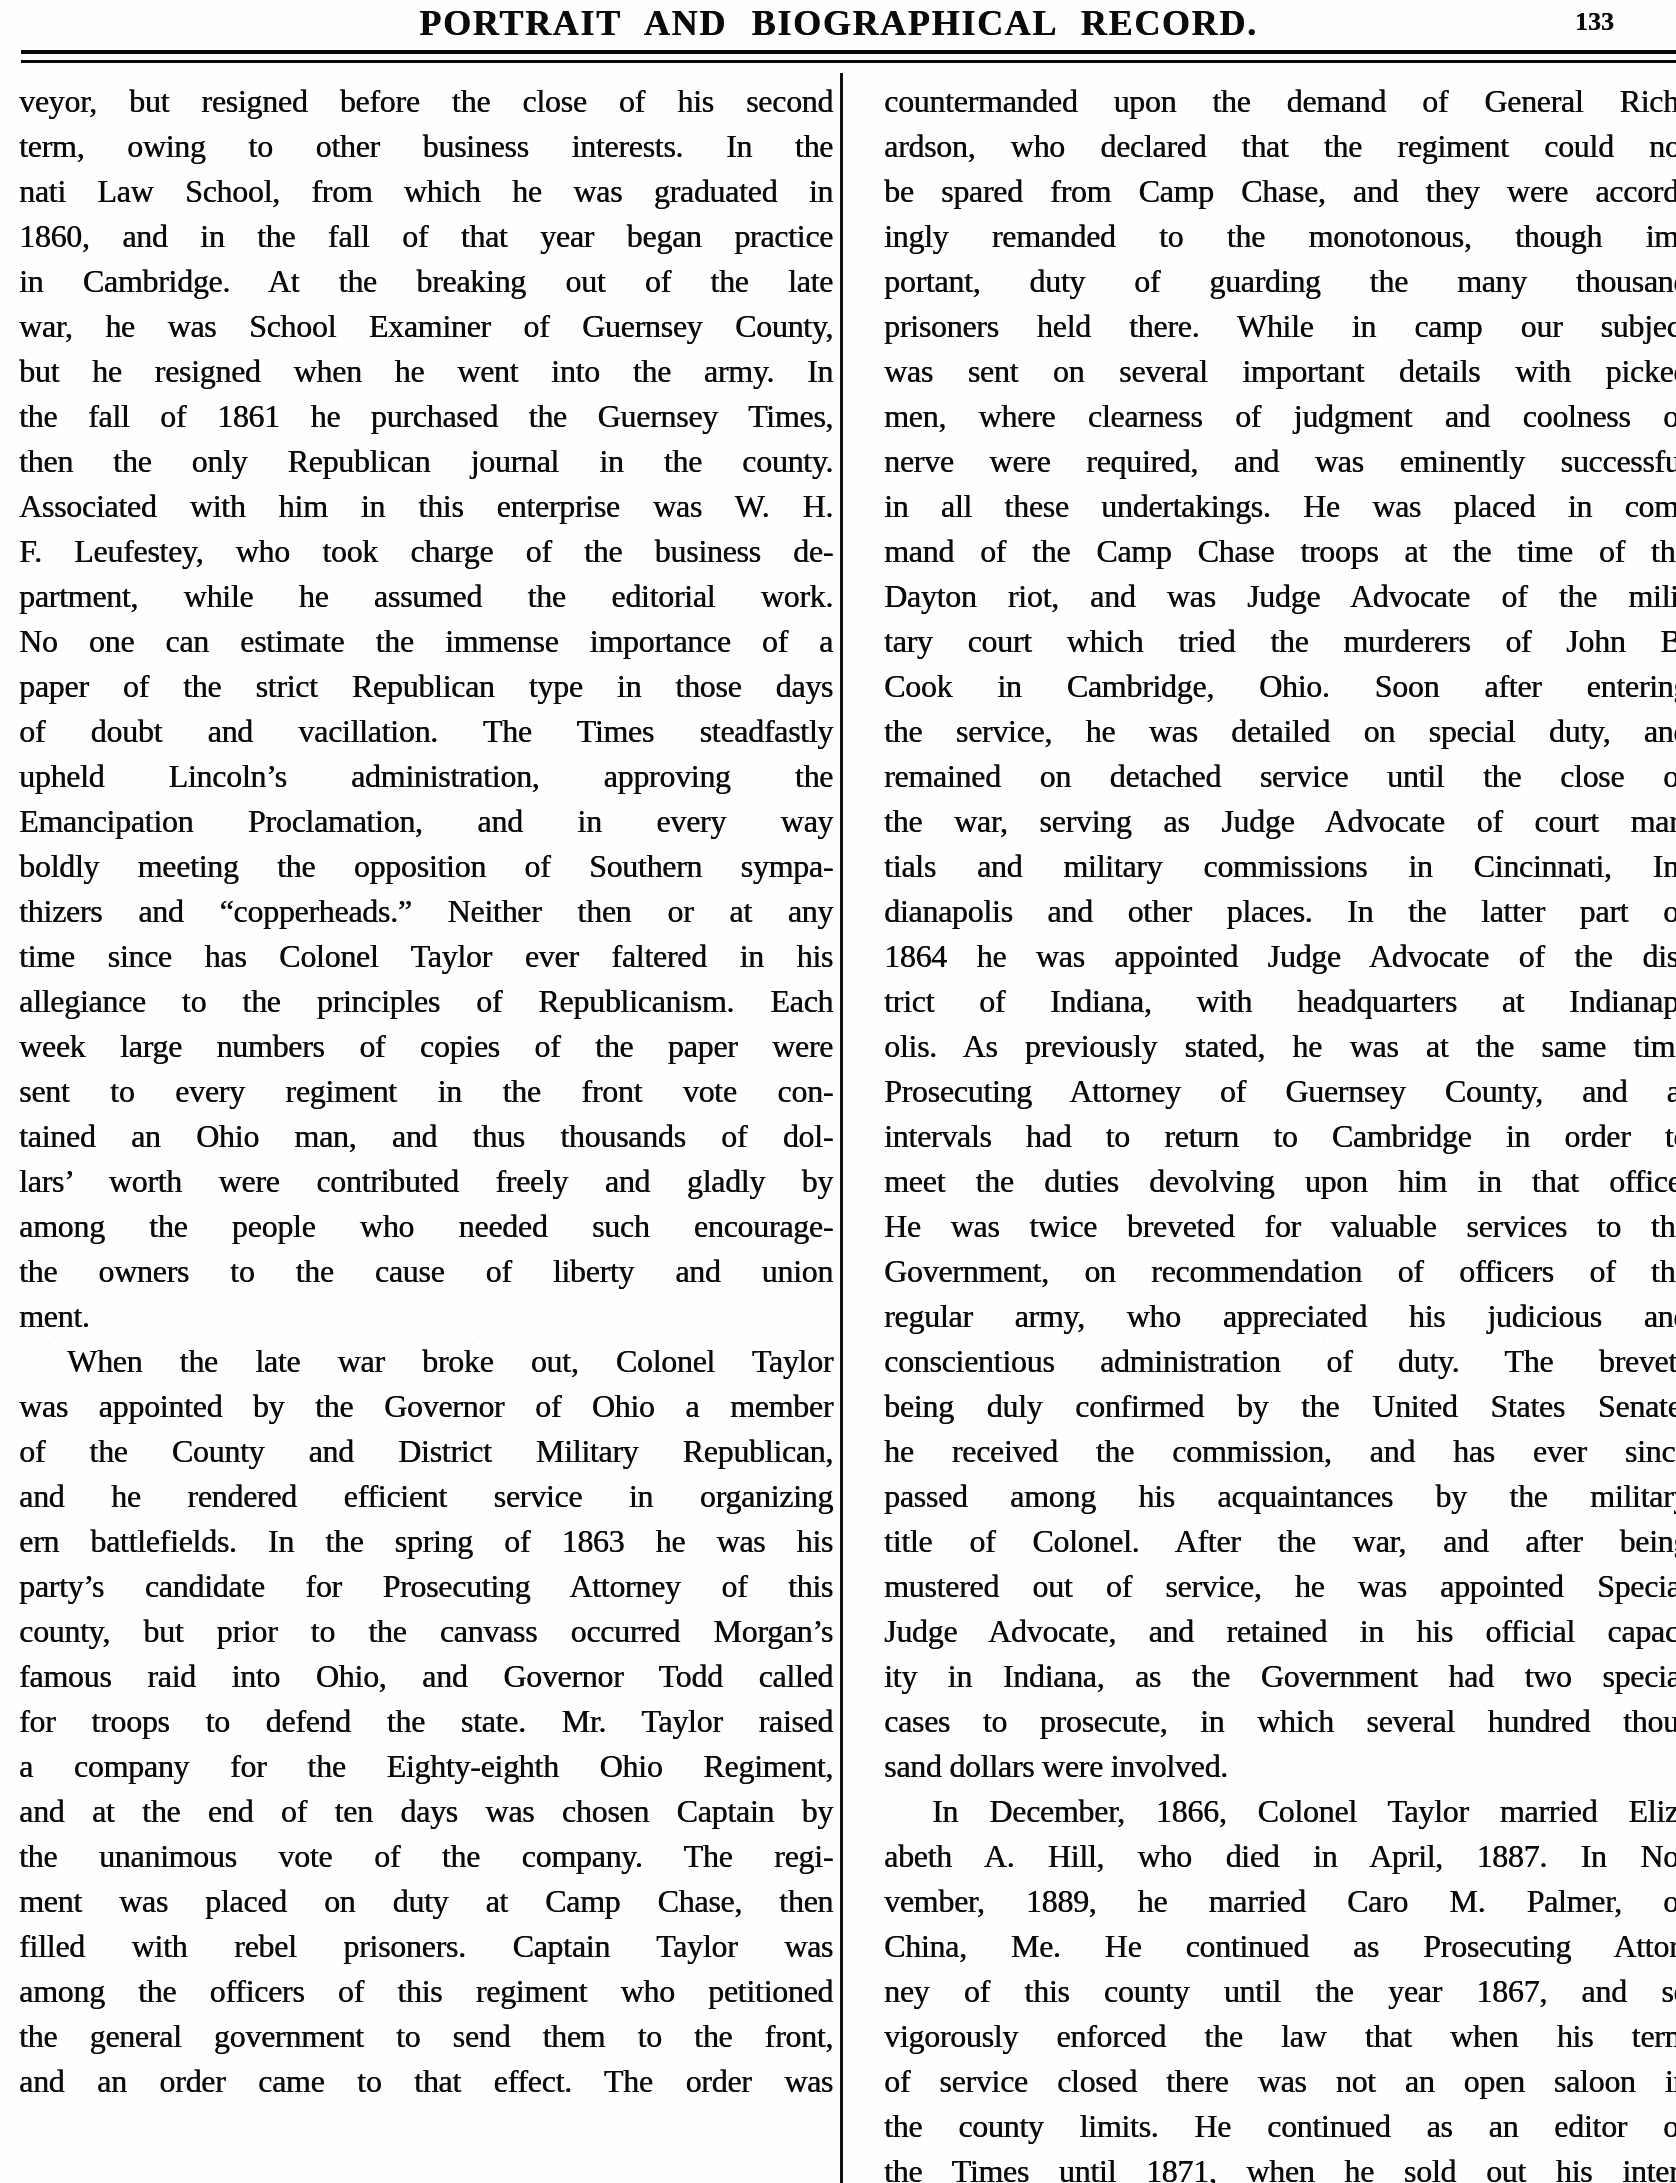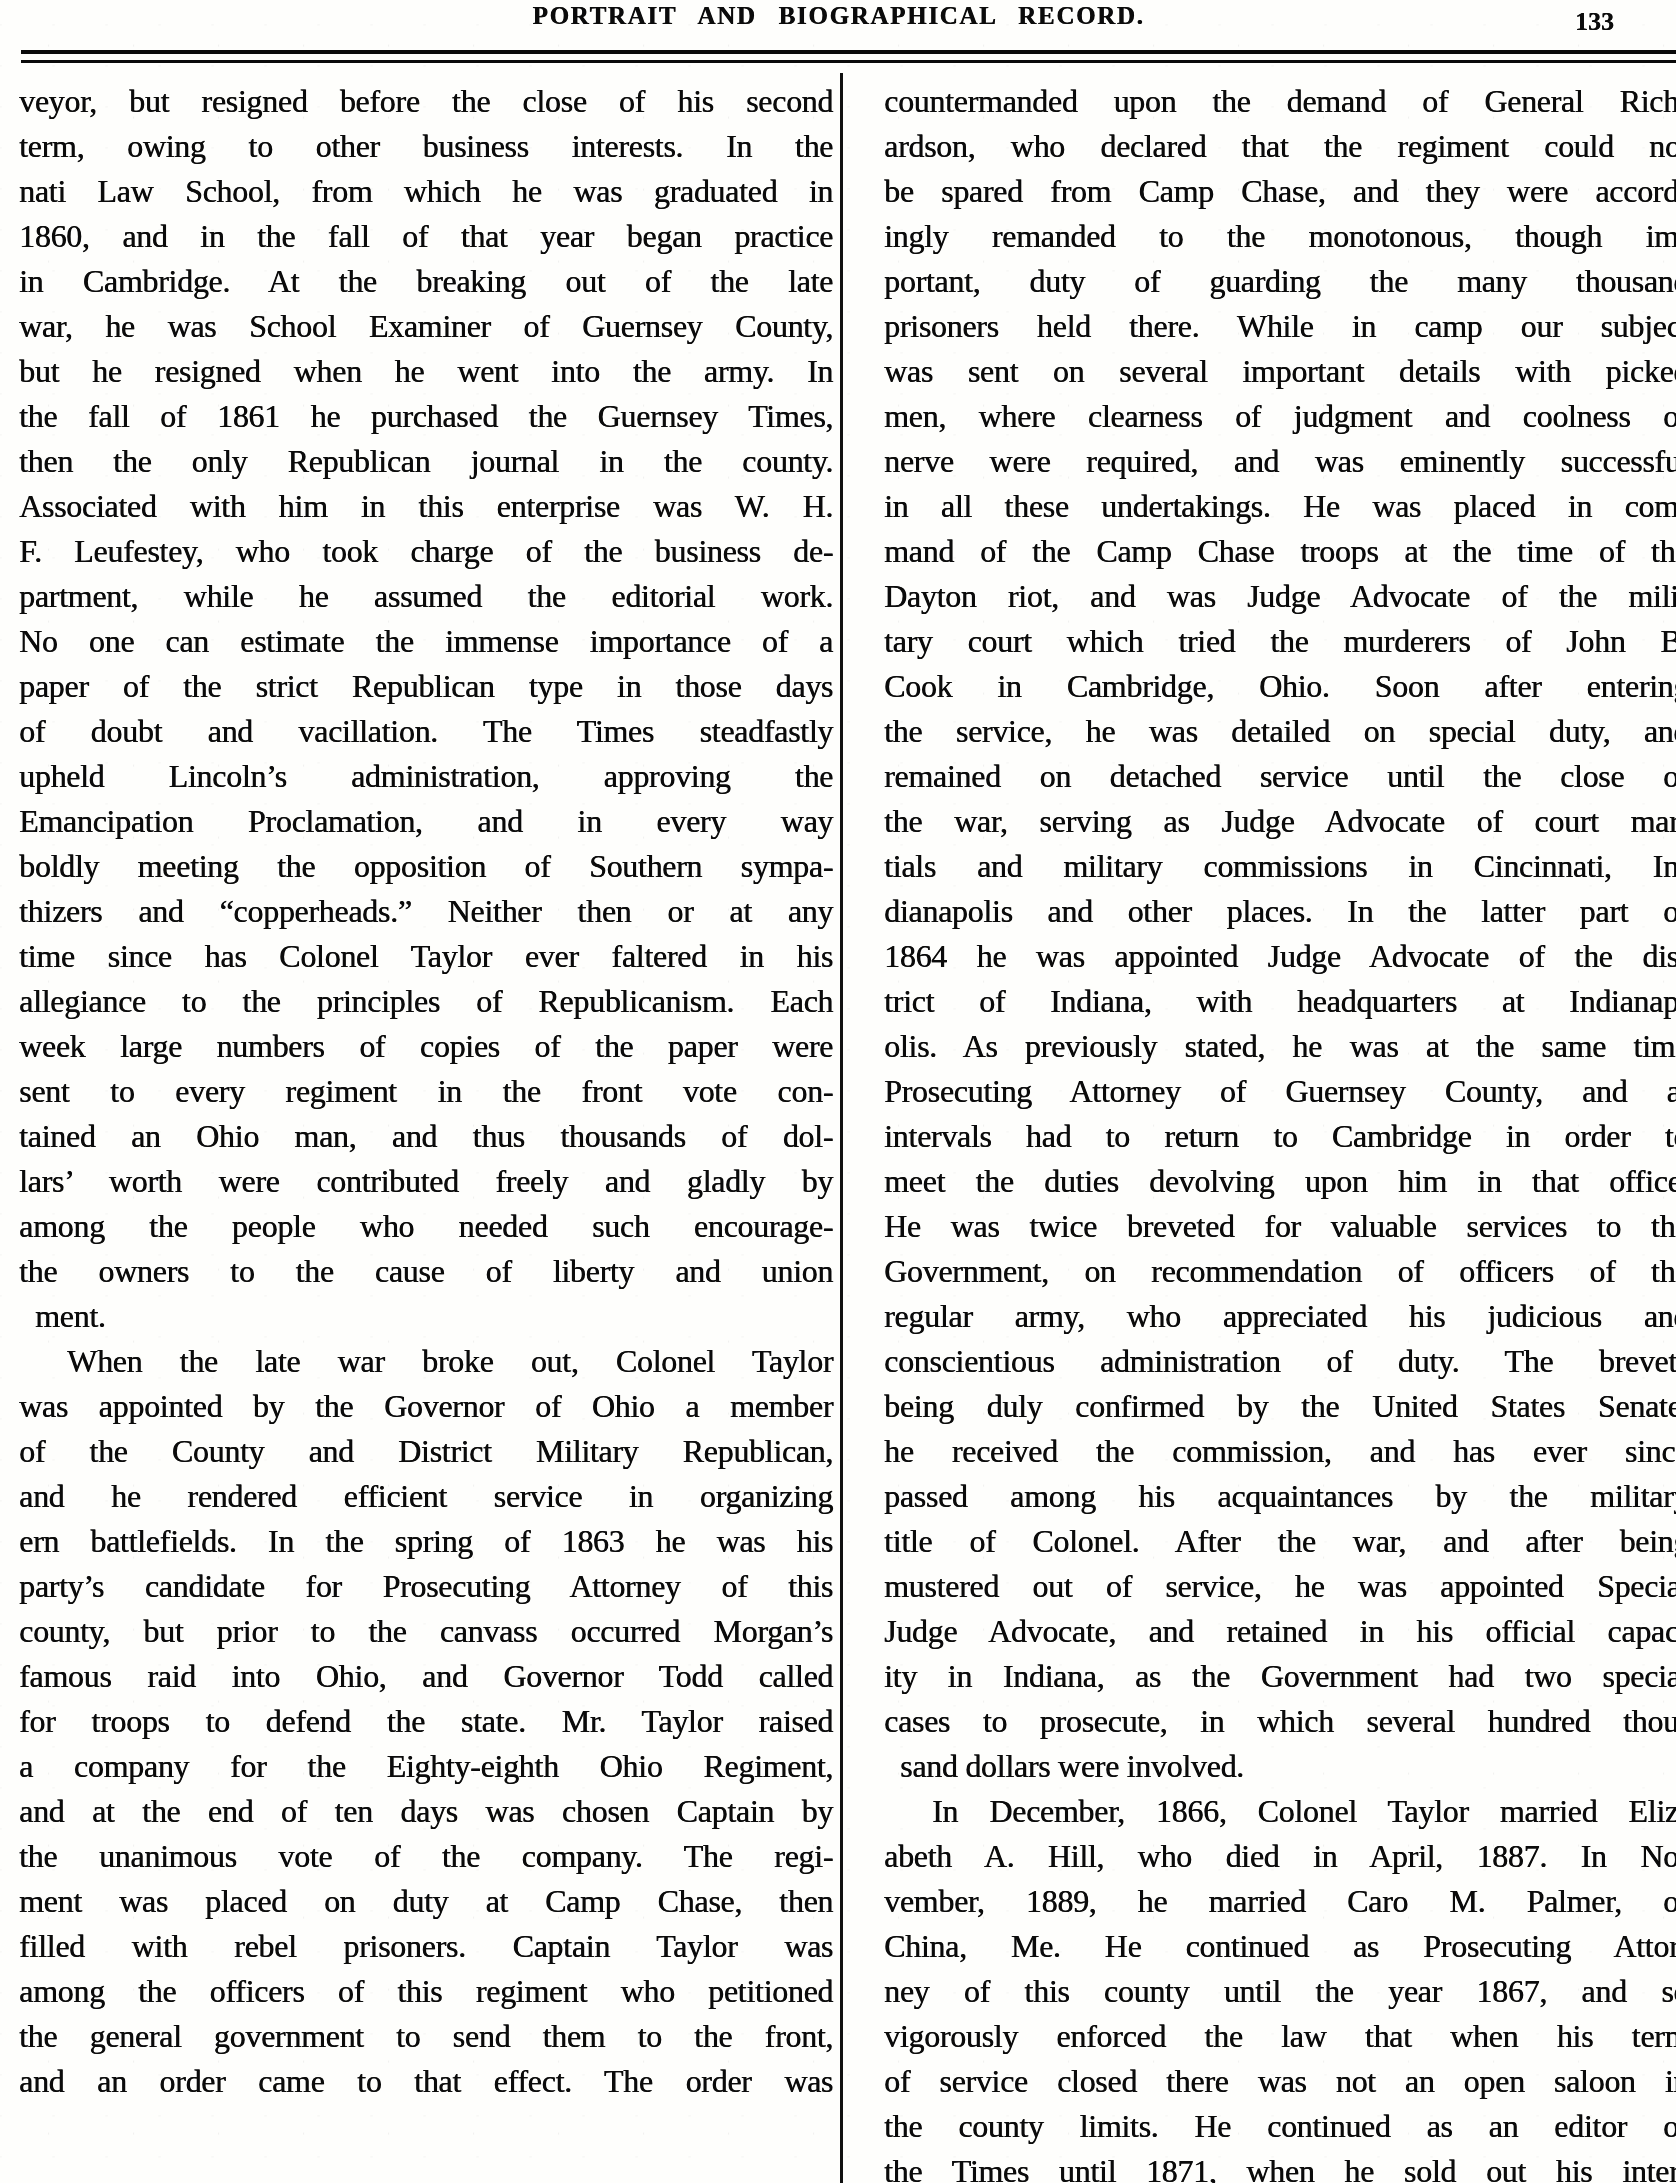--- a/index.html
+++ b/index.html
@@ -12,21 +12,21 @@
       radial-gradient(rgba(0,0,0,.055) 0.9px, transparent 1.1px),
       radial-gradient(rgba(0,0,0,.04) 0.9px, transparent 1.3px);
     background-size:85px 72px, 53px 41px;
     background-position:6.1px 9.6px, 27px 4.4px;
     font-family:"Liberation Serif", serif;
     color:#0b0b0b;
   }
   .running-title{
     position:absolute;top:1.7px;left:0;width:100%;
     text-align:center;
-    font-size:25px;font-weight:bold;
+    font-size:36px;font-weight:bold;
     letter-spacing:1.7px;word-spacing:14px;
     text-shadow:0.5px 0 currentColor;
     white-space:nowrap;
   }
   .page-number{
     position:absolute;top:7px;right:63px;
     font-size:26px;font-weight:bold;
     text-shadow:0.3px 0 currentColor;
   }
   .rule{position:absolute;left:21px;right:0;background:#0a0a0a;}
@@ -46,21 +46,21 @@
   .line{
     height:45px;line-height:45px;
     font-size:32px;
     letter-spacing:-0.3px;
     text-align:justify;text-align-last:justify;
     white-space:nowrap;
     text-shadow:0.5px 0 currentColor;
   }
   .line .italic{}
   .line.indent{text-indent:48px;}
-  .line.flush{text-align-last:left;margin-left:16px;}
+  .line.flush{text-align-last:left;}
 </style>
 </head>
 <body>
 
 <div>
 
   <header>
     <div class="running-title">PORTRAIT AND BIOGRAPHICAL RECORD.</div>
     <div class="page-number">133</div>
   </header>

